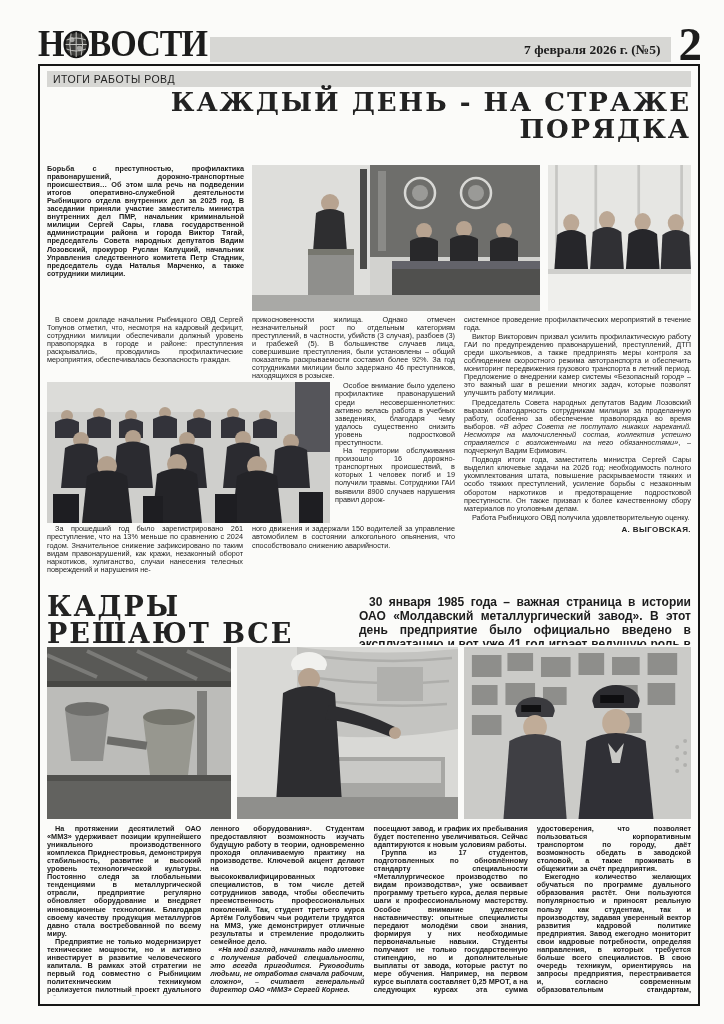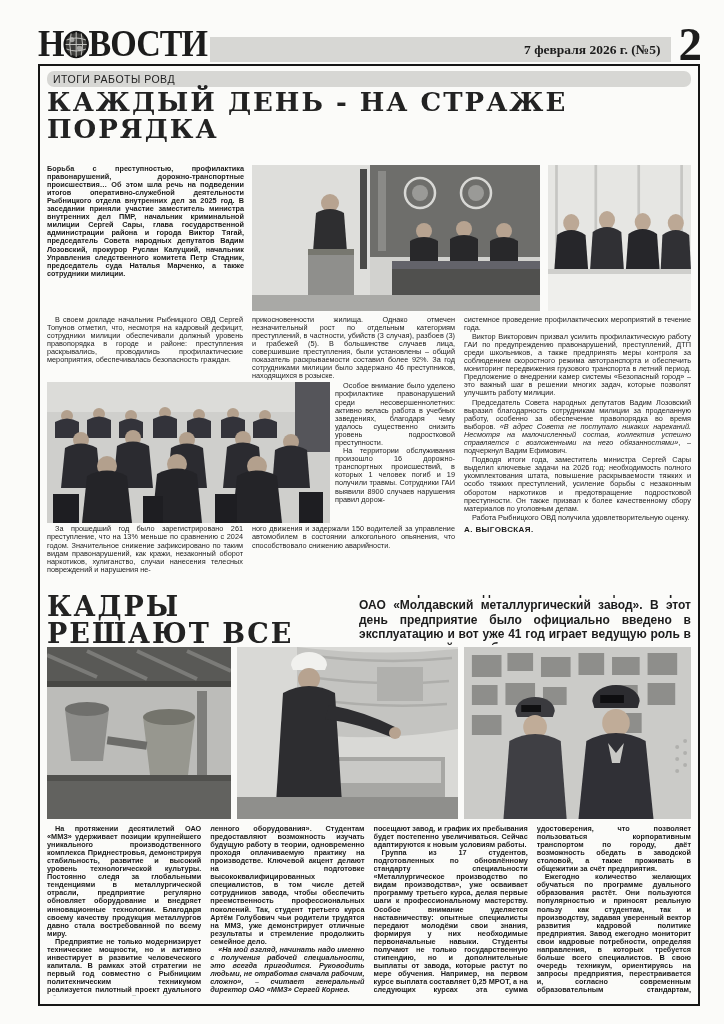--- a/index.html
+++ b/index.html
@@ -12,47 +12,47 @@
             white-space:nowrap;z-index:2;}
   .masthead svg{margin:2px -1px 0 -1px;}
   .hdr-bar{flex:1;height:25px;background:#d7d7d4;margin-left:-12px;display:flex;align-items:center;
            justify-content:flex-end;padding-right:10px;padding-left:8px;}
   .hdr-date{font-family:"Liberation Serif",serif;font-weight:bold;font-size:13.5px;}
   .hdr-num{font-family:"Liberation Serif",serif;font-weight:bold;font-size:47px;line-height:.75;margin-left:8px;}
   
   .frame{position:absolute;top:64px;left:38px;width:662px;height:942px;border:2px solid #161616;
          box-sizing:border-box;padding:5px 7px 8px;overflow:hidden;display:flex;flex-direction:column;}
   .kicker{height:16px;background:#d7d7d4;display:flex;align-items:center;padding:0 6px;
-          font-size:10.5px;letter-spacing:.5px;color:#222;flex:0 0 auto;border-radius:7px;}
+          font-size:10.5px;letter-spacing:.5px;color:#222;flex:0 0 auto;}
   .kicker.right{justify-content:flex-end;letter-spacing:1.5px;}
-  .hl1{flex:0 0 auto;text-align:left;font-family:"DejaVu Serif","Liberation Serif",serif;font-weight:bold;
+  .hl1{flex:0 0 auto;text-align:right;font-family:"DejaVu Serif","Liberation Serif",serif;font-weight:bold;
        font-size:26px;line-height:1.05;letter-spacing:2px;margin:2px 0 3px;color:#222;}
   .hl2{font-family:"DejaVu Serif","Liberation Serif",serif;font-weight:bold;font-size:27px;line-height:1.0;
        letter-spacing:2px;color:#222;flex:0 0 300px;align-self:center;}
   
   p{margin:0;text-align:justify;}
   .bodytxt p{font-size:7.3px;line-height:1.11;text-indent:8px;}
   .bodytxt p.noind{text-indent:0;}
   .lead1{width:197px;flex:0 0 197px;font-size:7.7px;line-height:1.13;font-weight:bold;text-indent:8px;}
   .lead2{flex:1;font-size:12px;line-height:1.18;font-weight:bold;text-indent:10px;}
-  .byline{font-size:8px;font-weight:bold;text-align:left;letter-spacing:.4px;margin-top:3px;}
+  .byline{font-size:8px;font-weight:bold;text-align:right;letter-spacing:.4px;margin-top:3px;}
   .quote{font-style:italic;}
   
   .a1-top{display:flex;gap:8px;flex:0 0 146px;margin-top:18px;overflow:hidden;}
   .a1-body{display:flex;gap:9px;flex:0 0 272px;margin-top:5px;margin-bottom:4px;overflow:hidden;}
   .a1-left{flex:0 0 408px;display:flex;flex-direction:column;}
   .a1-row{display:flex;gap:9px;}
   .a1-c1{flex:0 0 196px;}
   .a1-c2{flex:1;}
   .a1-mid{display:flex;gap:5px;margin:2px 0;}
   .a1-narrow{flex:1;overflow:hidden;}
   .a1-right{flex:1;overflow:hidden;}
   .bodytxt .a1-right p{margin-bottom:1px;}
   
-  .a2-head{display:flex;gap:12px;align-items:center;margin-top:3px;flex:0 0 50px;overflow:hidden;}
+  .a2-head{display:flex;gap:12px;align-items:flex-start;margin-top:3px;flex:0 0 50px;overflow:hidden;}
   .a2-photos{display:flex;gap:6px;flex:0 0 172px;margin-top:2px;overflow:hidden;}
   .a2-body{display:flex;gap:9px;flex:1;margin-top:6px;overflow:hidden;}
   .a2-col{flex:1;overflow:hidden;font-weight:bold;}
   
   figure{margin:0;overflow:hidden;flex:0 0 auto;}
   figure svg{display:block;width:100%;height:100%;}
   .ph-presidium{flex:0 0 288px;}
   .ph-officials{flex:1;}
   .ph-audience{flex:0 0 283px;height:141px;}
   .ph-factory{flex:0 0 184px;}

